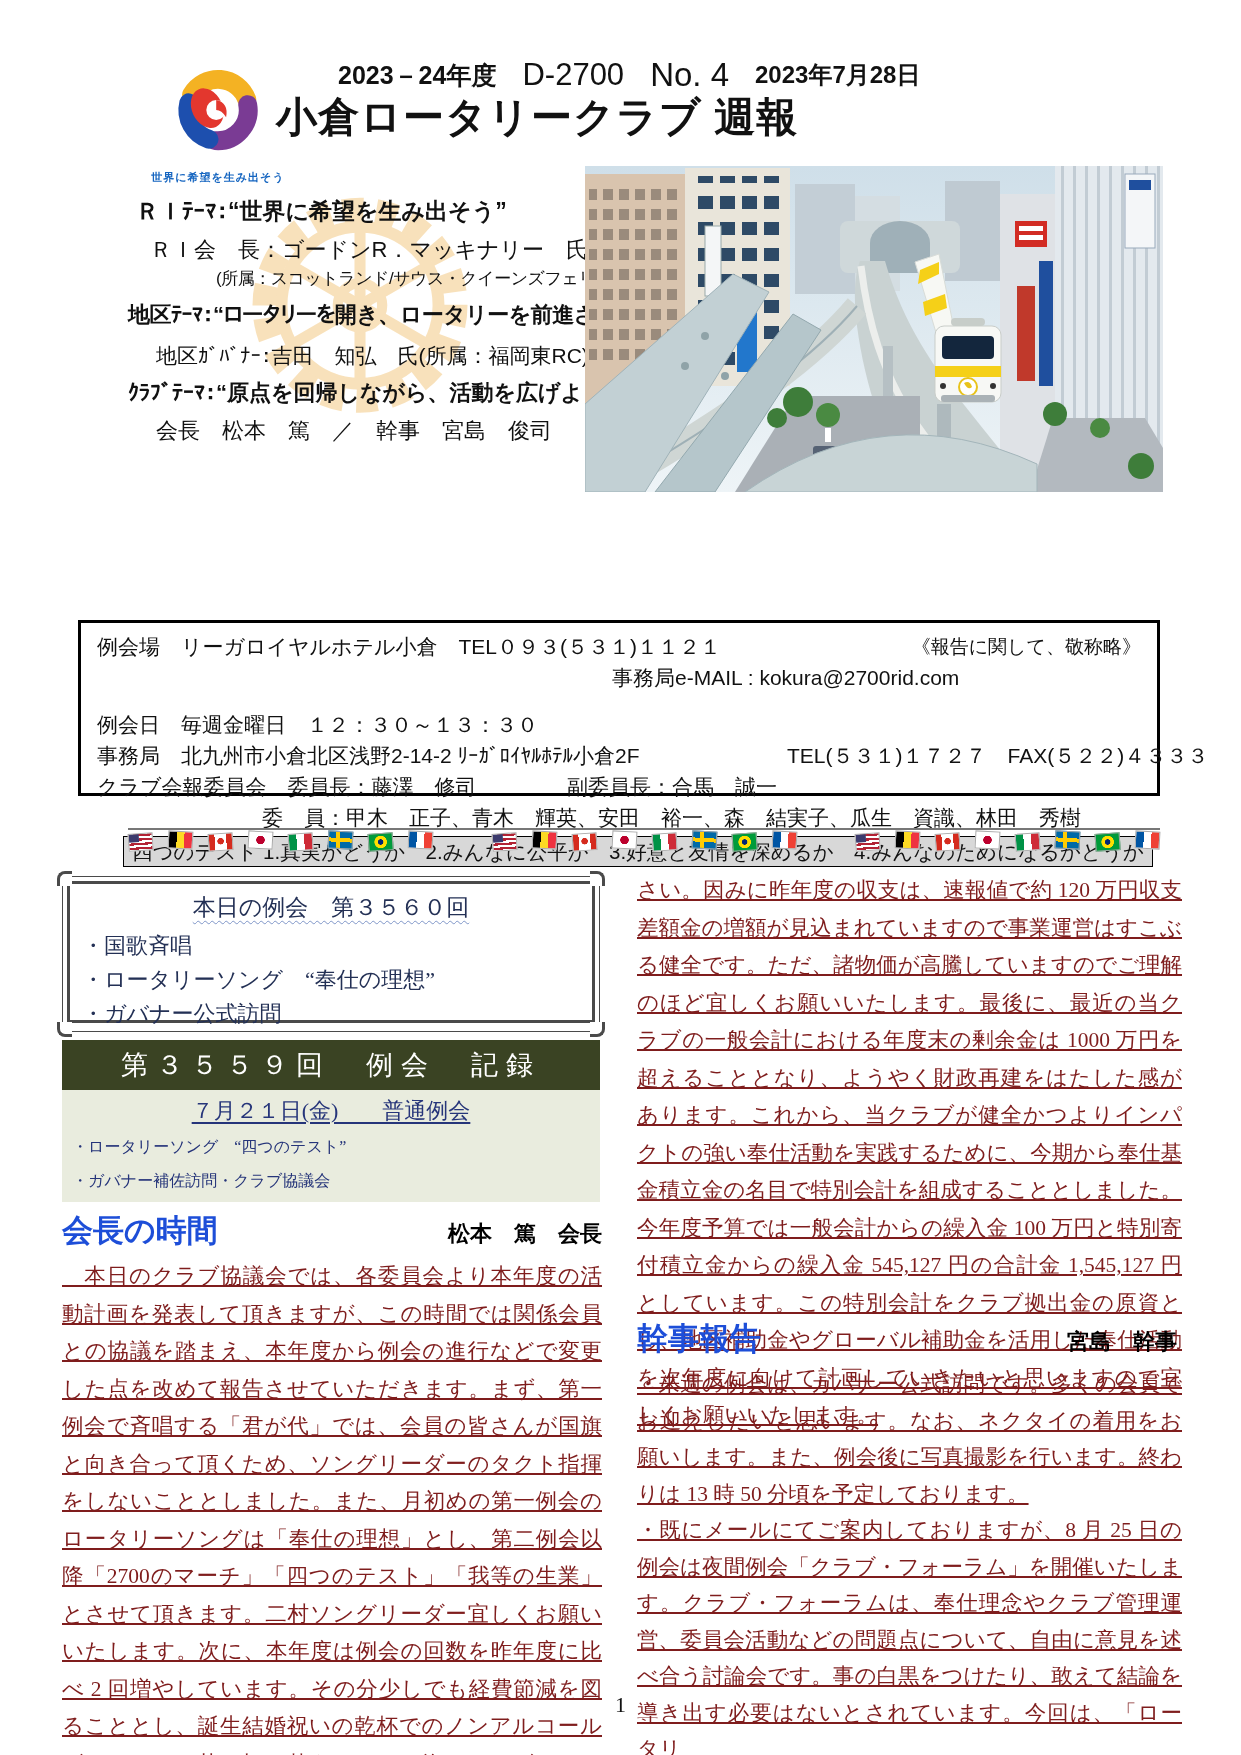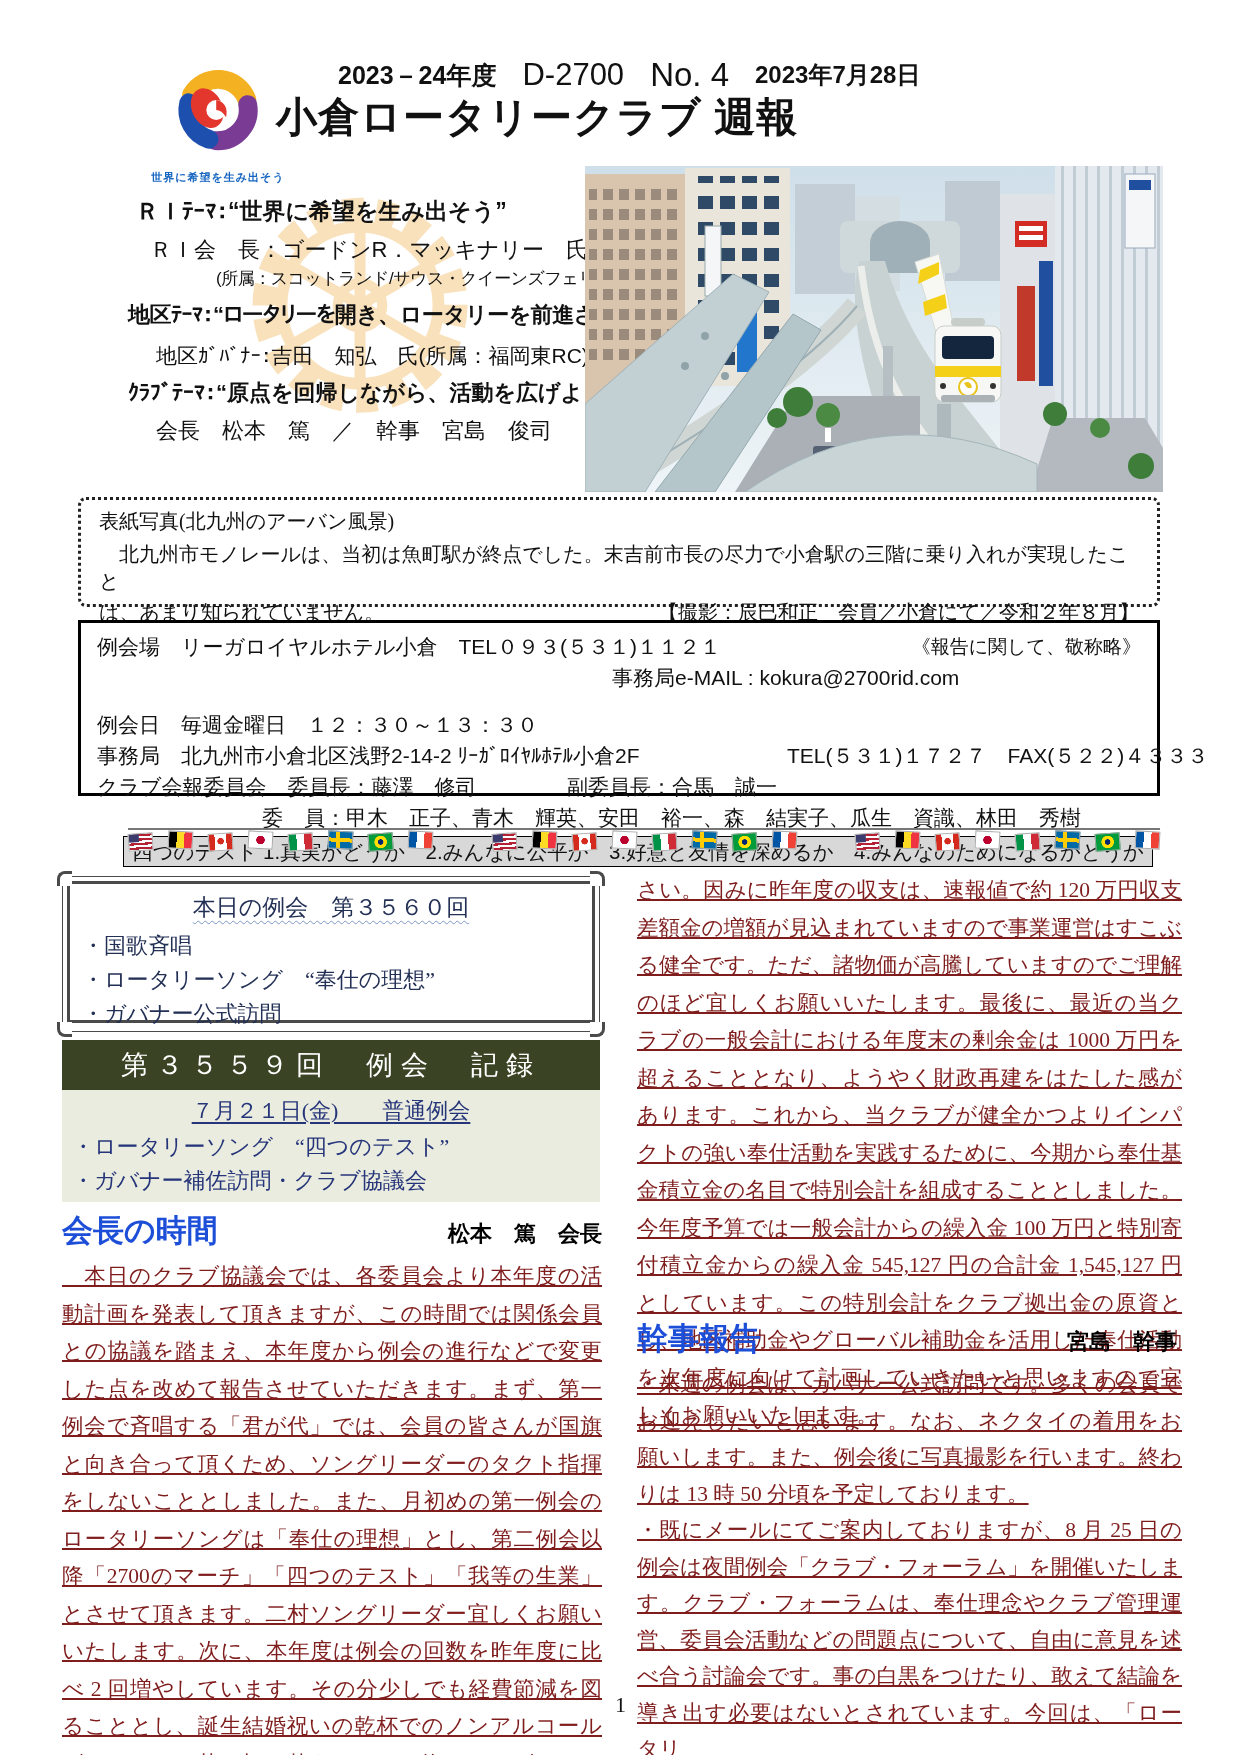--- a/index.html
+++ b/index.html
@@ -89,21 +89,21 @@
   .today-title{text-align:center;font-size:23px;color:#233055;
                text-decoration:underline wavy #7f96c8 1px;text-underline-offset:5px;margin-bottom:6px;}
   .today-item{font-size:22px;color:#233055;line-height:34px;}
 
   .record-bar{position:absolute;left:62px;top:1040px;width:538px;height:50px;background:#3A4323;
               color:#fff;font-size:27px;letter-spacing:8px;text-align:center;line-height:50px;}
   .record-block{position:absolute;left:62px;top:1090px;width:538px;height:112px;background:#E9ECDE;
                 box-sizing:border-box;padding:6px 10px;}
   .record-date{text-align:center;font-size:22px;color:#26357a;text-decoration:underline;
                text-underline-offset:4px;margin-bottom:4px;}
-  .record-item{font-size:22px;color:#26357a;line-height:34px;}
+  .record-item{font-size:16px;color:#26357a;line-height:34px;}
 
   .sec-head{display:flex;justify-content:space-between;align-items:baseline;width:540px;position:absolute;}
   .head-president{left:62px;top:1210px;}
   .head-secretary{left:637px;top:1318px;}
   .head-title{font-size:31px;font-weight:bold;color:#1d4ed8;
               font-family:"Liberation Sans","DejaVu Sans",sans-serif;}
   .head-by{font-size:22px;font-weight:bold;color:#000;
            font-family:"Liberation Sans","DejaVu Sans",sans-serif;}
   .body-text{position:absolute;font-size:21.5px;line-height:37.5px;text-align:justify;color:#7f1d1d;text-decoration:underline;}
   .p-president{left:62px;top:1258px;width:540px;height:420px;}
@@ -232,28 +232,20 @@
       <rect x="366" y="152" width="34" height="8" rx="4" fill="#c7cdc9"></rect>
     </g>
     <polygon points="0,326 0,238 148,108 184,126 60,326" fill="#c2d0d4" stroke="#9fb2b8"></polygon>
     <polygon points="70,326 208,148 236,164 130,326" fill="#b5c6cb" stroke="#93a8ae"></polygon>
     <path d="M160,326 Q300,228 452,298 L452,326 Z" fill="#c8d4d6" stroke="#a3b5ba"></path>
     <circle cx="120" cy="170" r="4" fill="#8fa3a8"></circle>
       <circle cx="100" cy="200" r="4" fill="#8fa3a8"></circle>
     <circle cx="140" cy="210" r="4" fill="#8fa3a8"></circle>
   </svg>
 
-  <div class="cover-note">
-    <div class="cn-title">表紙写真(北九州のアーバン風景)</div>
-    <div class="cn-body">　北九州市モノレールは、当初は魚町駅が終点でした。末吉前市長の尽力で小倉駅の三階に乗り入れが実現したこと</div>
-    <div class="cn-row">
-      <span>は、あまり知られていません。</span>
-      <span>【撮影：辰巳和正　会員／小倉にて／令和２年８月】</span>
-    </div>
-  </div>
 
   <div class="club-info">
     <div class="ci-row">
       <span class="ci-r1l">例会場　リーガロイヤルホテル小倉　TEL０９３(５３１)１１２１</span>
       <span class="ci-r1r">《報告に関して、敬称略》</span>
     </div>
     <div class="ci-row">
       <span class="ci-l515">例会日　毎週金曜日　１２：３０～１３：３０</span>
       <span>事務局e-MAIL : kokura@2700rid.com</span>
     </div>

